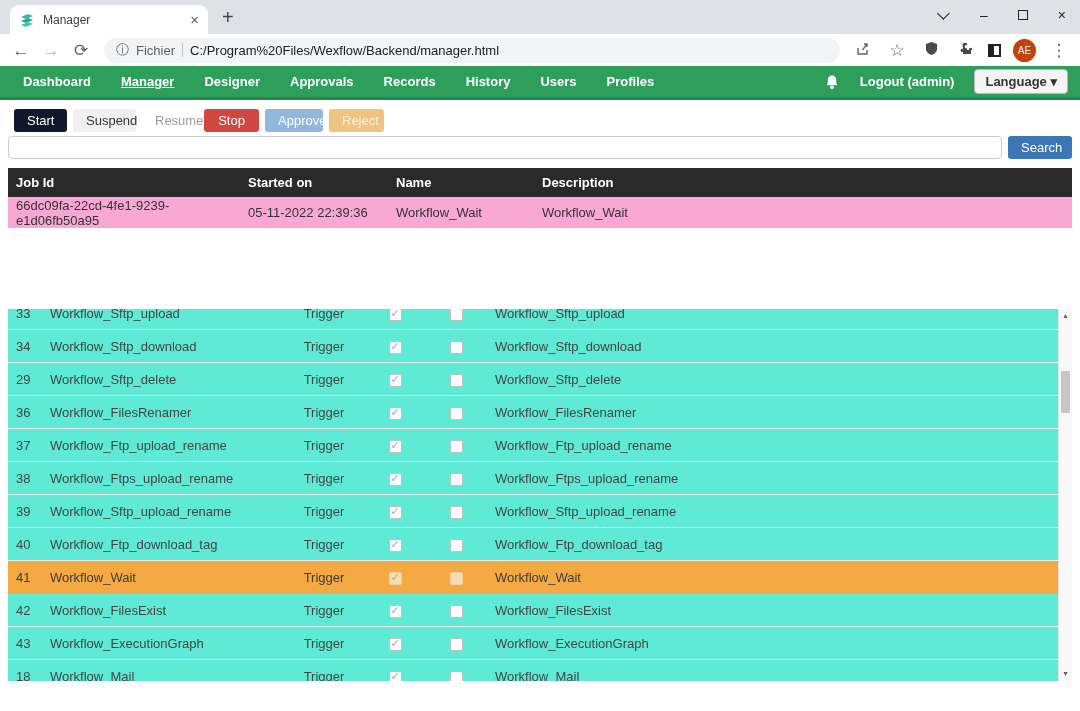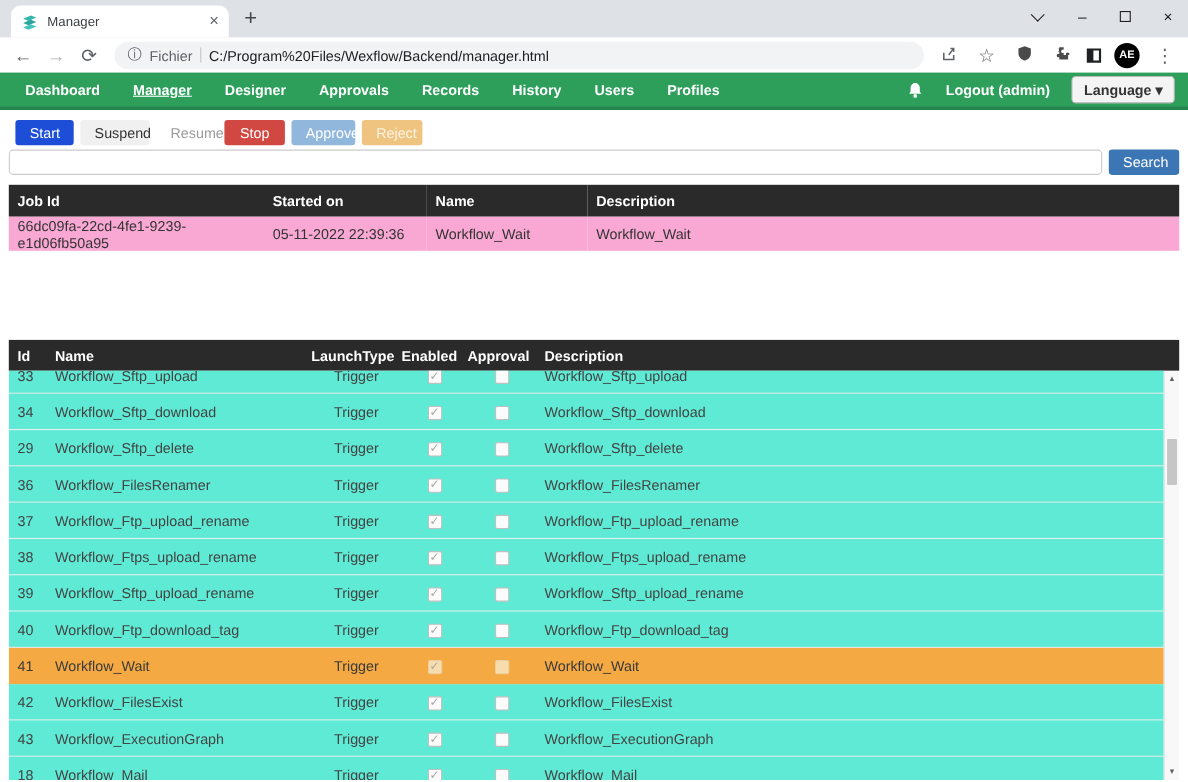--- a/index.html
+++ b/index.html
@@ -21,42 +21,42 @@
   .maxbox { width:10px; height:10px; border:1.5px solid #202124; display:inline-block; }
 
   .toolbar { height:32px; background:#fff; display:flex; align-items:center; padding:0 10px; gap:8px; }
   .tool-ic { color:#5f6368; font-size:17px; line-height:1; width:22px; text-align:center; }
   .tool-ic.dim { color:#b0b4b9; }
   .addressbar { flex:1; height:25px; background:#f1f3f4; border-radius:13px; display:flex; align-items:center;
                 padding:0 12px; gap:7px; font-size:13px; color:#5f6368; margin:0 4px; }
   .addr-sep { width:1px; height:14px; background:#c4c7cb; }
   .addr-path { color:#202124; }
   .tb-right { display:flex; align-items:center; gap:12px; }
-  .avatar { width:23px; height:23px; border-radius:50%; background:#000000; color:#fff; font-size:10px;
-            font-weight:bold; display:flex; align-items:center; justify-content:center; }
+  .avatar { width:23px; height:23px; border-radius:50%; background:#c2410c; color:#fff; font-size:10px;
+            font-weight:normal; display:flex; align-items:center; justify-content:center; }
   .sq-ic { width:13px; height:13px; border:2px solid #202124; border-left-width:6px; display:inline-block; }
 
   
   .navbar { height:34px; background:#2d9f5b; border-bottom:3px solid #25854c; display:flex; align-items:center; padding:0 8px; }
   .nav-item { color:#fff; font-size:13px; font-weight:bold; padding:0 15px; cursor:pointer; }
   .nav-item.active { text-decoration:underline; }
   .nav-right { margin-left:auto; display:flex; align-items:center; gap:20px; padding-right:4px; }
   .bell { width:16px; height:16px; }
   .logout { color:#fff; font-size:13px; font-weight:bold; }
   .lang-btn { background:#f4f4f4; border:1px solid #b9b9b9; border-radius:4px; color:#333;
               font-size:13px; font-weight:bold; padding:4px 10px; font-family:inherit; }
 
   
   .controls1 { display:flex; align-items:center; margin:9px 8px 0; }
   .inp { height:23px; border:1px solid #ccc; border-radius:3px; padding:0 9px; font-size:13px; color:#333;
          font-family:inherit; background:#fff; }
   .status-inp { width:681px; }
   .btn { height:23px; border:none; border-radius:3px; font-size:13px; padding:0 13px; font-family:inherit;
          color:#fff; margin-left:6px; cursor:pointer; }
-  .btn-start { background:#1d4ed8; width:53px; }
+  .btn-start { background:#0f172a; width:53px; }
   .btn-suspend { background:#f0f0f0; color:#333; width:63px;text-align:right; }
   .btn-resume { background:transparent; color:#9a9a9a; width:53px; }
   .btn-stop { background:#d14843; width:55px; margin-left:9px; }
   .btn-approve { background:#92b7dc; width:58px; }
   .btn-reject { background:#eec480; color:#fbf3e2; width:55px; }
   .controls2 { display:flex; align-items:center; margin:4px 8px 0; }
   .search-inp { flex:1; height:23px; border-radius:4px; }
   .btn-search { background:#3c76b5; width:64px; }
 
   
@@ -208,28 +208,20 @@
     <tr>
       <td>66dc09fa-22cd-4fe1-9239-e1d06fb50a95</td>
       <td>05-11-2022 22:39:36</td>
       <td>Workflow_Wait</td>
       <td>Workflow_Wait</td>
     </tr>
   </tbody>
 </table>
 
 <div class="wf-wrap">
-  <div class="wf-header">
-    <span class="h-id">Id</span>
-    <span class="h-name">Name</span>
-    <span class="h-launch">LaunchType</span>
-    <span class="h-en">Enabled</span>
-    <span class="h-ap">Approval</span>
-    <span class="h-desc">Description</span>
-  </div>
   <div class="wf-body">
     <div class="wf-rows">
         <div class="wf-row clip-top">
     <span class="c-id">33</span>
     <span class="c-name">Workflow_Sftp_upload</span>
     <span class="c-launch">Trigger</span>
     <span class="c-en"><span class="cb cb-enabled checked"></span></span>
     <span class="c-ap"><span class="cb cb-approval"></span></span>
     <span class="c-desc">Workflow_Sftp_upload</span>
   </div>

